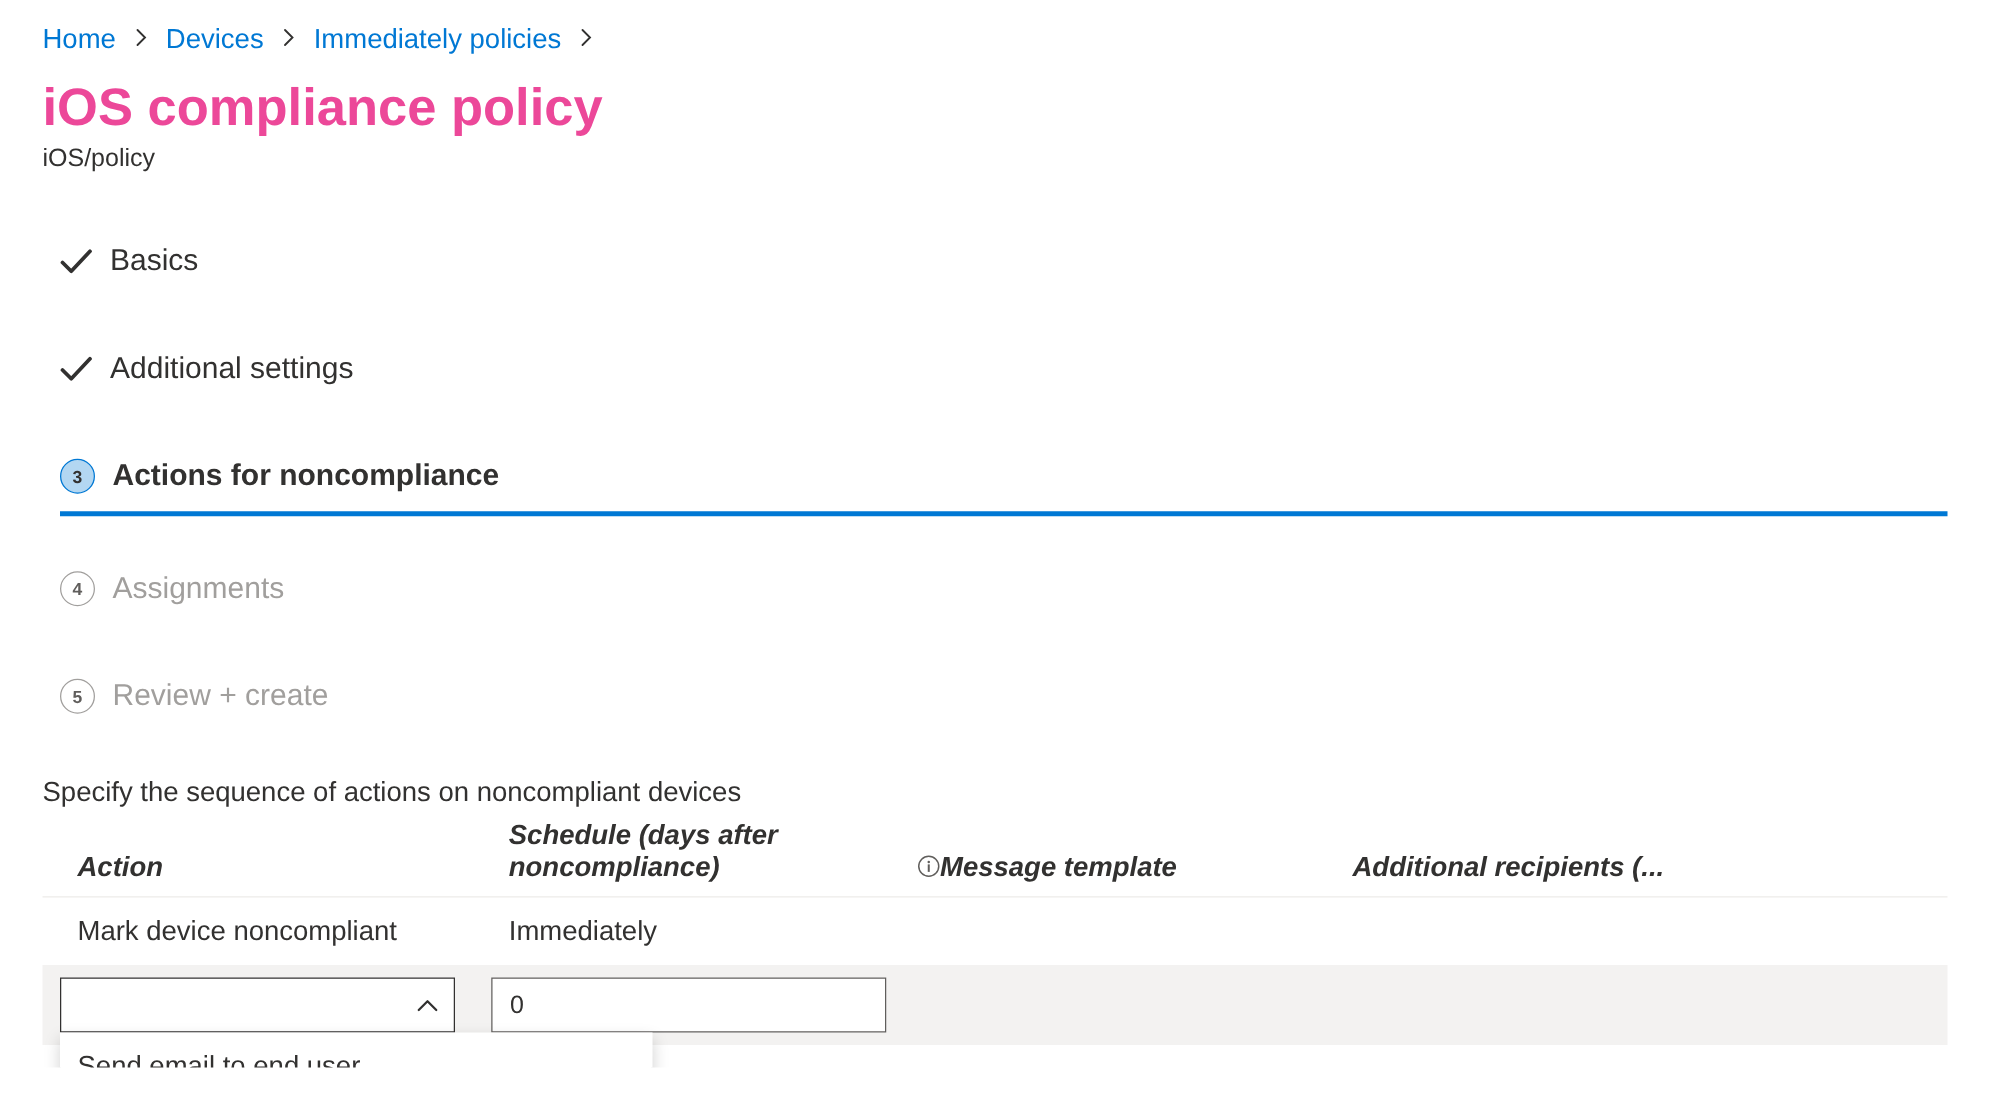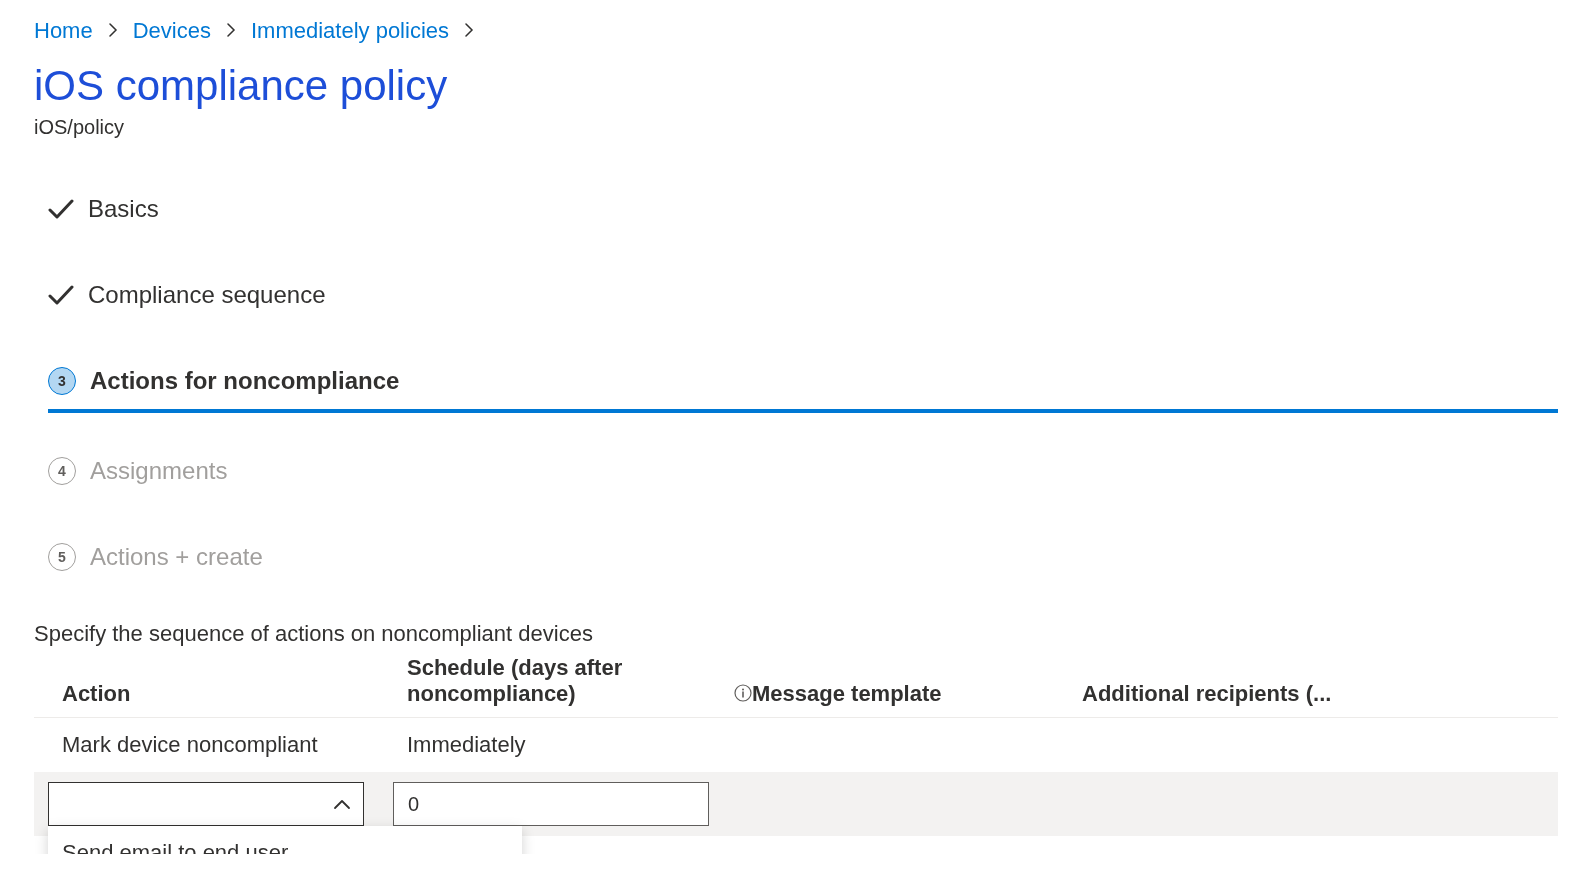--- a/index.html
+++ b/index.html
@@ -20,22 +20,22 @@
       color: #0078d4;
       text-decoration: none;
       cursor: pointer;
     }
     .breadcrumb .sep {
       color: #323130;
       font-size: 18px;
     }
     .page-title {
       font-size: 42px;
-      font-weight: 400;
-      color: #1d4ed8;
+      font-weight: 700;
+      color: #ec4899;
       margin-bottom: 6px;
     }
     .page-subtitle {
       font-size: 20px;
       color: #323130;
       font-weight: 400;
       margin-bottom: 56px;
     }
     .tabs {
       display: flex;
@@ -100,20 +100,21 @@
       padding: 8px 14px 10px 28px;
       border-bottom: 1px solid #edebe9;
     }
     .table-header div {
       font-size: 22px;
       font-weight: 600;
       color: #323130;
       display: flex;
       align-items: flex-end;
       gap: 6px;
+      font-style: italic;
     }
     .row {
       display: grid;
       grid-template-columns: 345px 345px 330px 1fr;
       padding: 14px 14px 14px 28px;
       align-items: center;
     }
     .row.editing {
       background: #f3f2f1;
       padding: 10px 14px 10px 14px;
@@ -211,33 +212,33 @@
         </svg>
     </span>
     <span class="tab-label">Basics</span>
   </div>
   <div class="tab completed">
     <span class="check-icon">
       <svg width="26" height="22" viewBox="0 0 26 22" fill="none">
           <path d="M2 12L9 19L24 3" stroke="#323130" stroke-width="3" stroke-linecap="round" stroke-linejoin="round"></path>
         </svg>
     </span>
-    <span class="tab-label">Compliance sequence</span>
+    <span class="tab-label">Additional settings</span>
   </div>
   <div class="tab active">
     <span class="step-circle active">3</span>
     <span class="tab-label">Actions for noncompliance</span>
   </div>
   <div class="tab pending">
     <span class="step-circle pending">4</span>
     <span class="tab-label">Assignments</span>
   </div>
   <div class="tab pending">
     <span class="step-circle pending">5</span>
-    <span class="tab-label">Actions + create</span>
+    <span class="tab-label">Review + create</span>
   </div>
 </div>
 
 <div class="description">Specify the sequence of actions on noncompliant devices</div>
 
 <div class="table">
   <div class="table-header">
     <div>Action</div>
     <div>
       <span>Schedule (days after noncompliance)</span>

